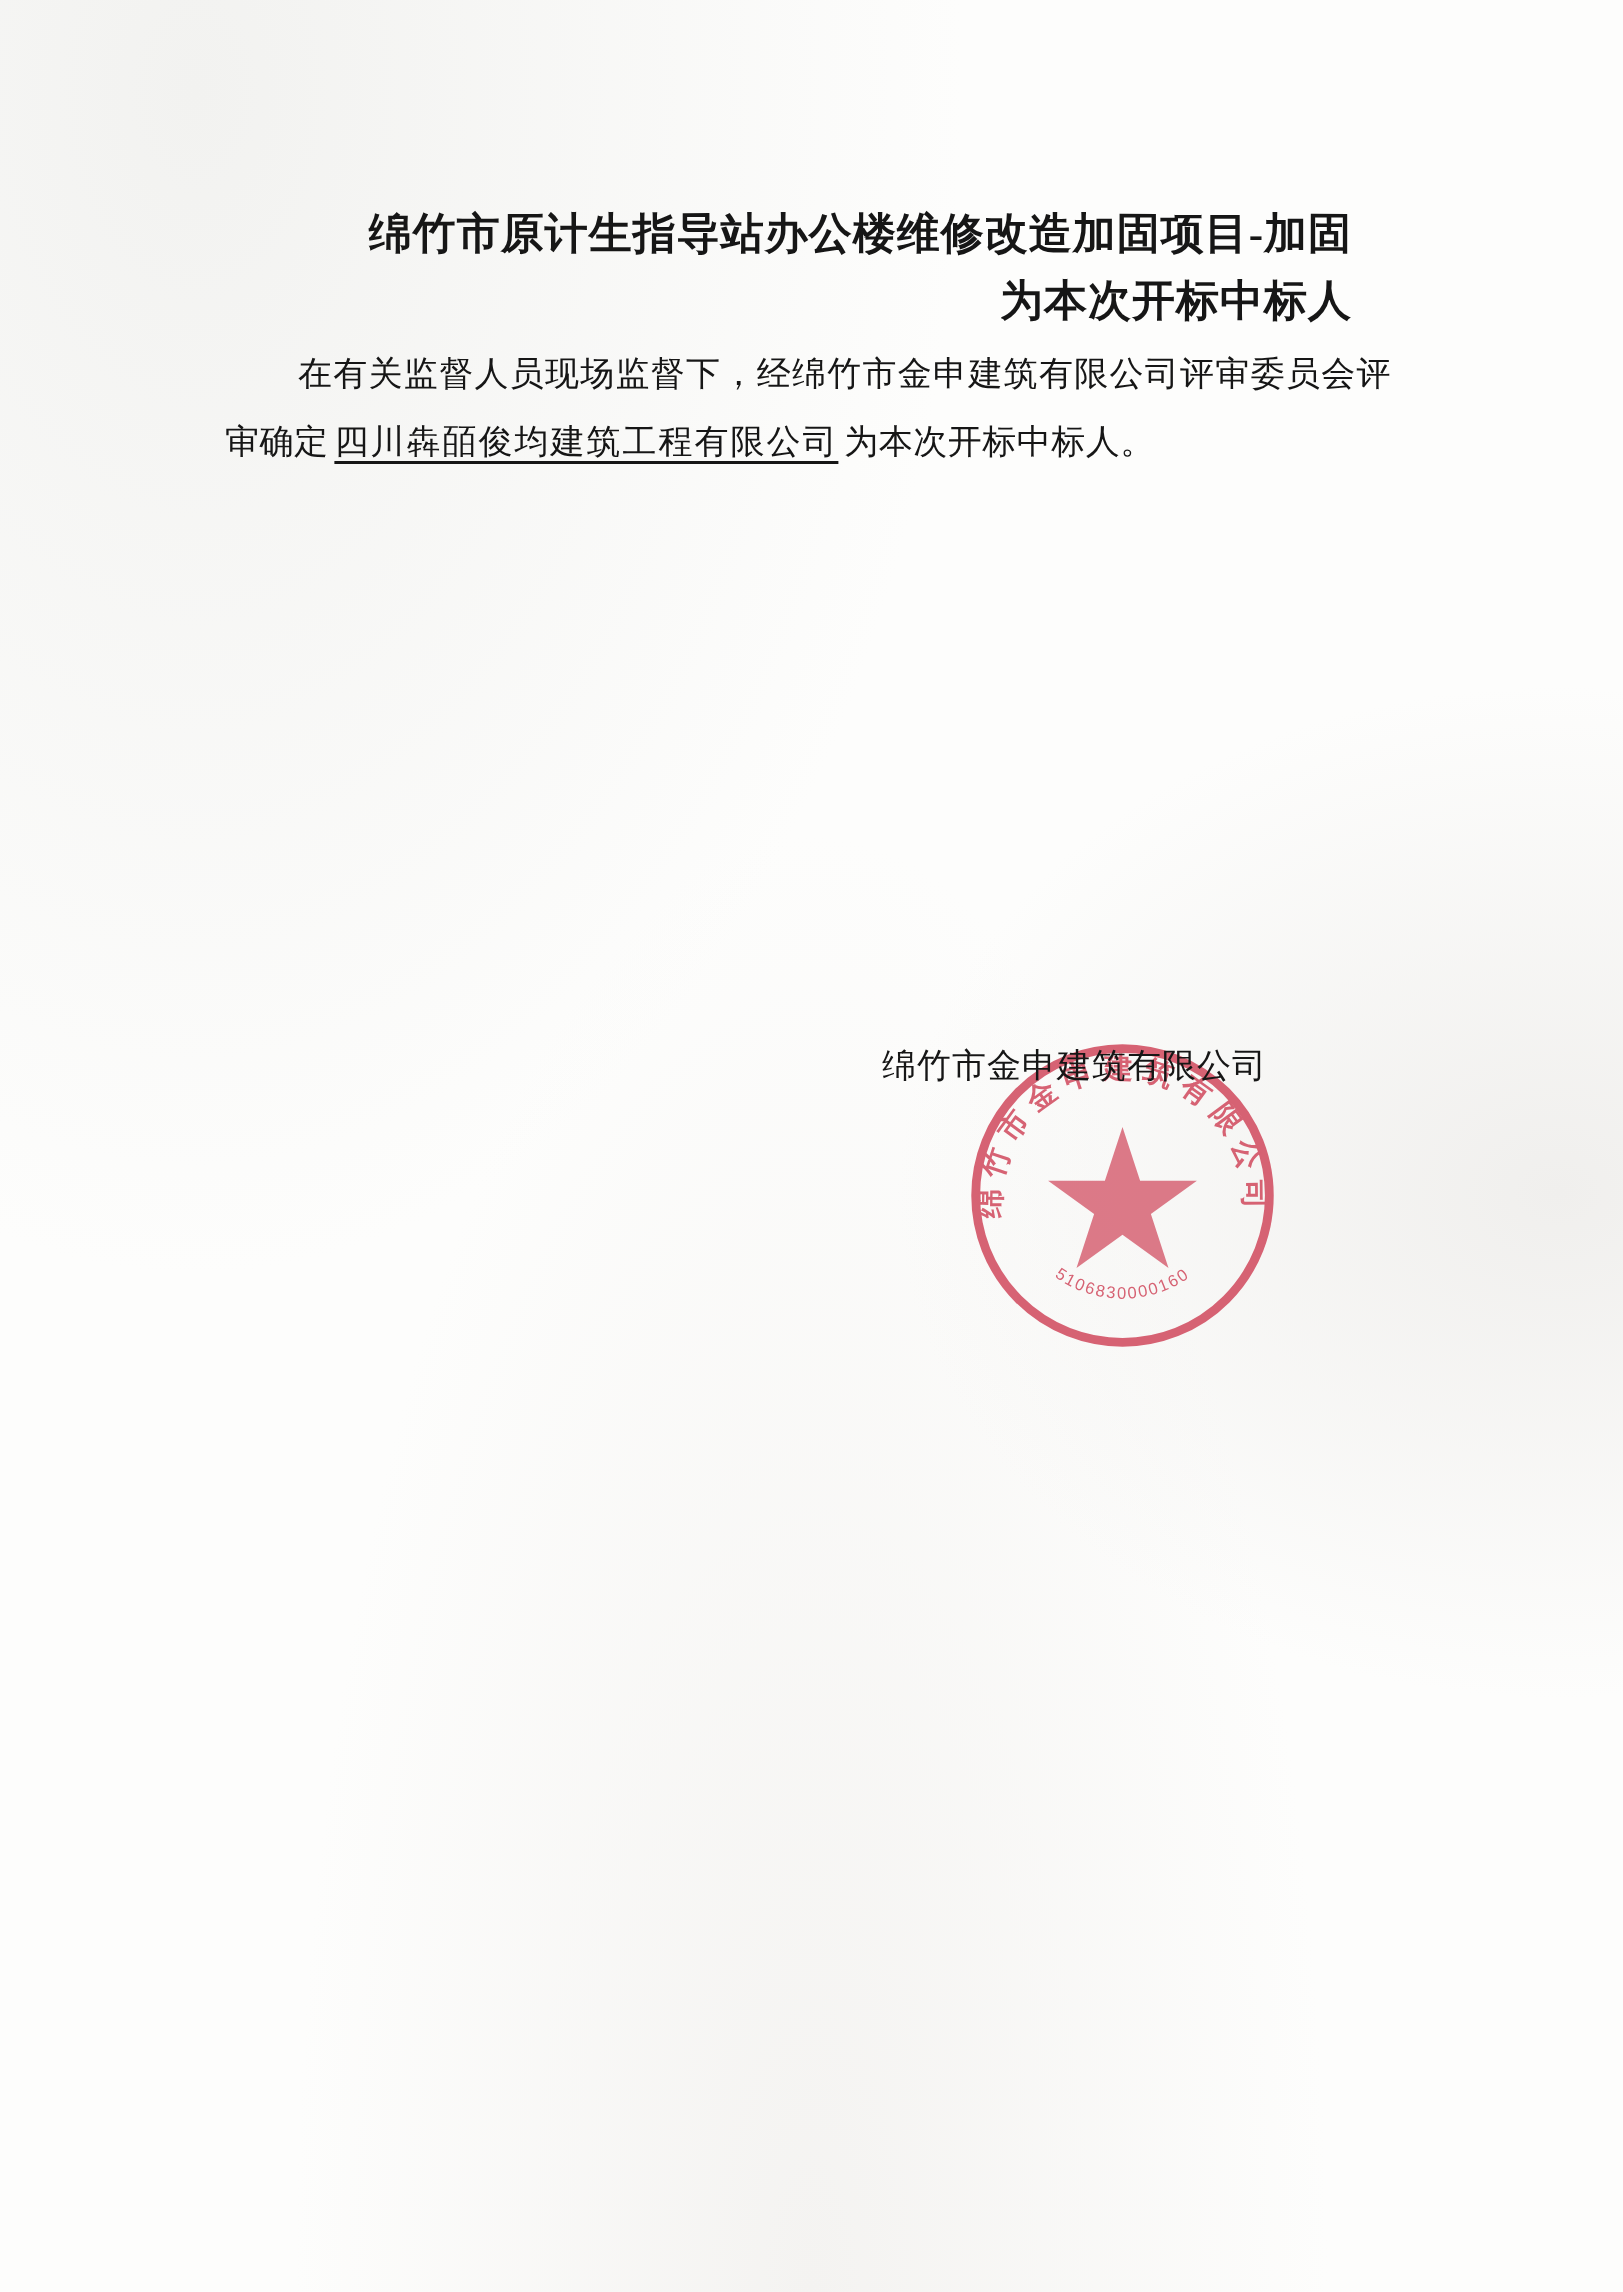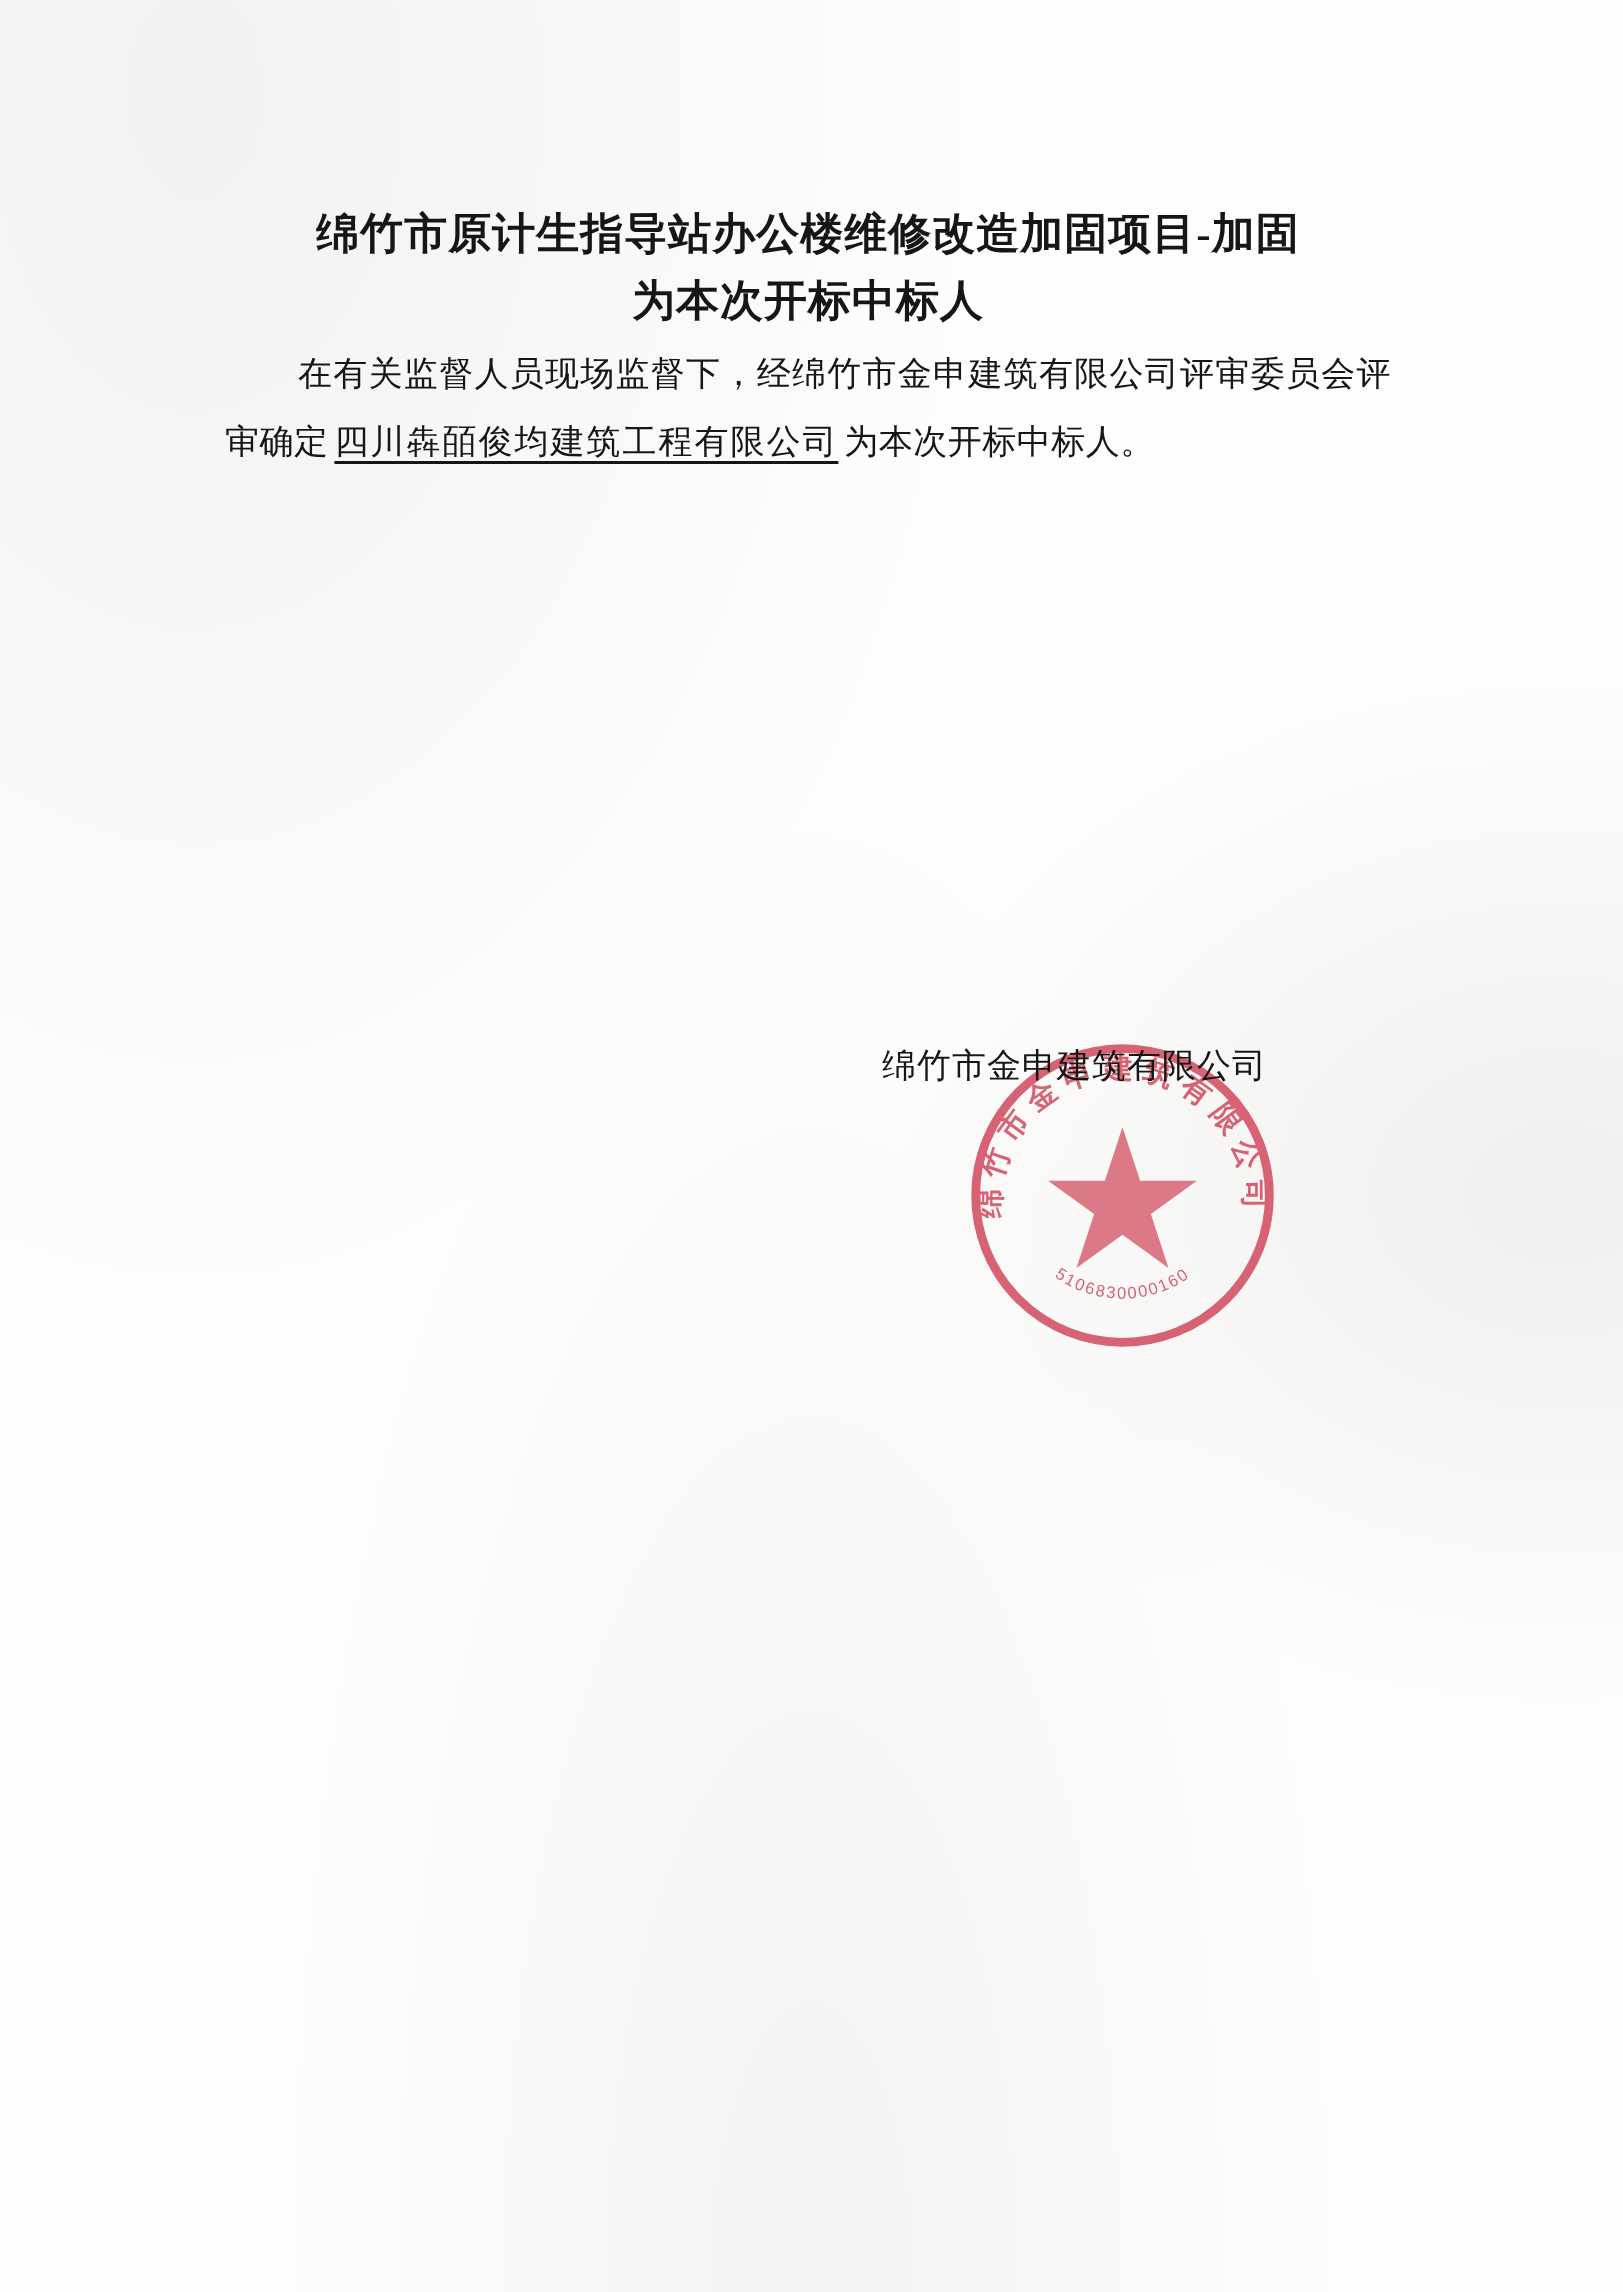--- a/index.html
+++ b/index.html
@@ -35,21 +35,21 @@
     position: absolute;
     left: 225px;
     top: 201px;
     width: 1166px;
   }
   .doc-title {
     font-family: "Liberation Serif", "DejaVu Serif", serif;
     font-weight: bold;
     font-size: 43px;
     line-height: 1.55;
-    text-align: center;
+    text-align: right;
     letter-spacing: 1px;
     margin: 0 0 0 0;
     padding: 0 39px;
   }
   .title-line2 {
     display: block;
   }
   .para {
     font-size: 34px;
     line-height: 2.0;

